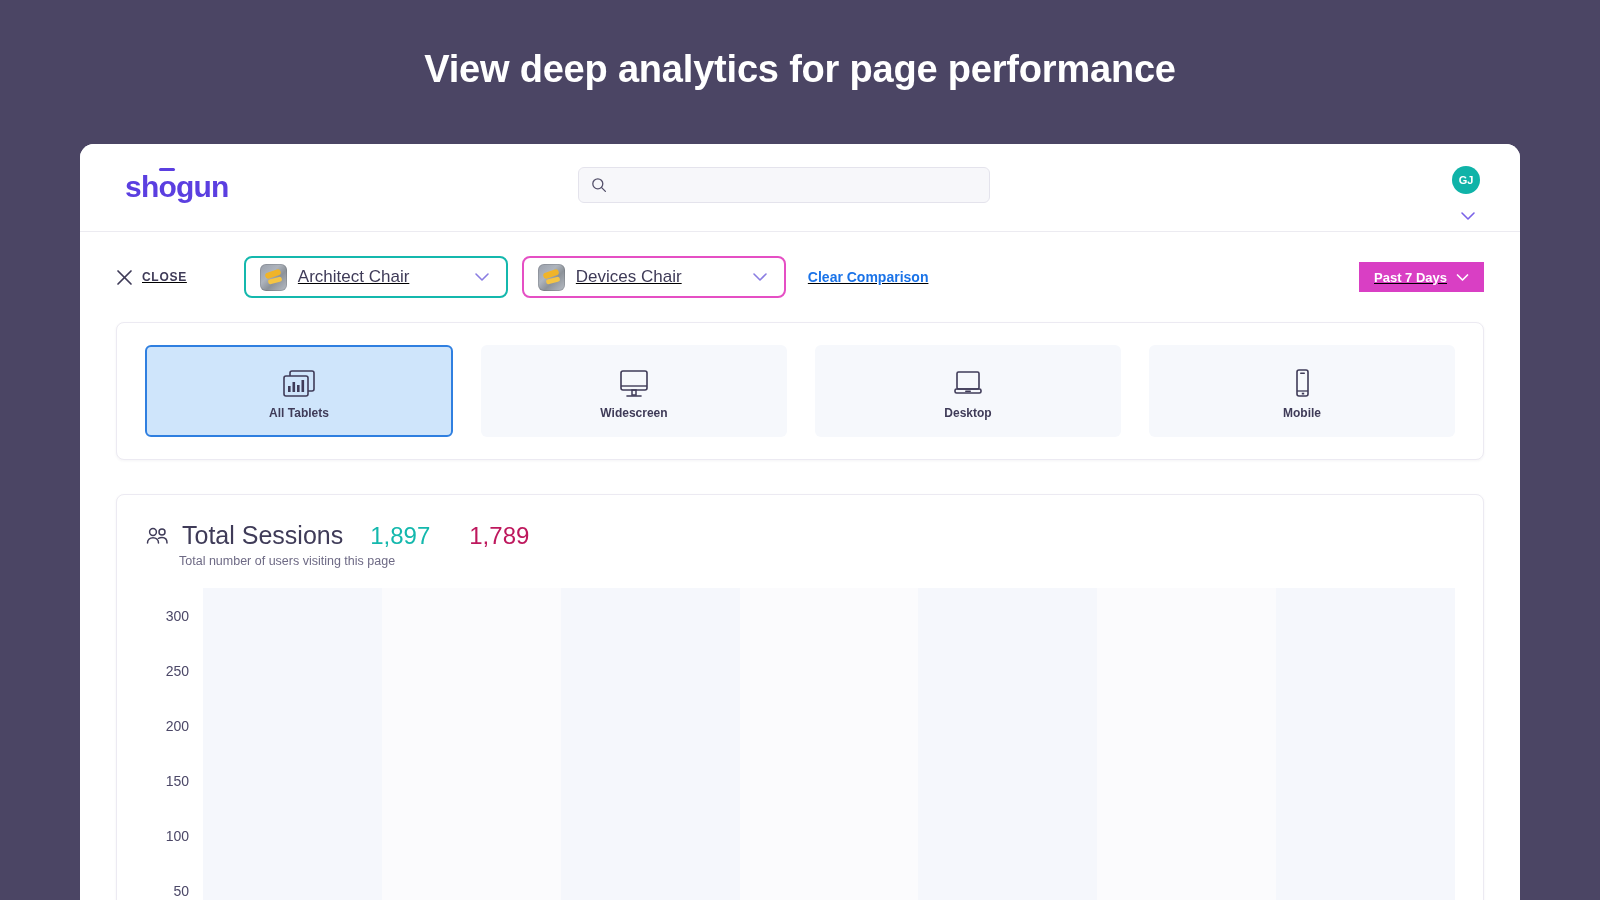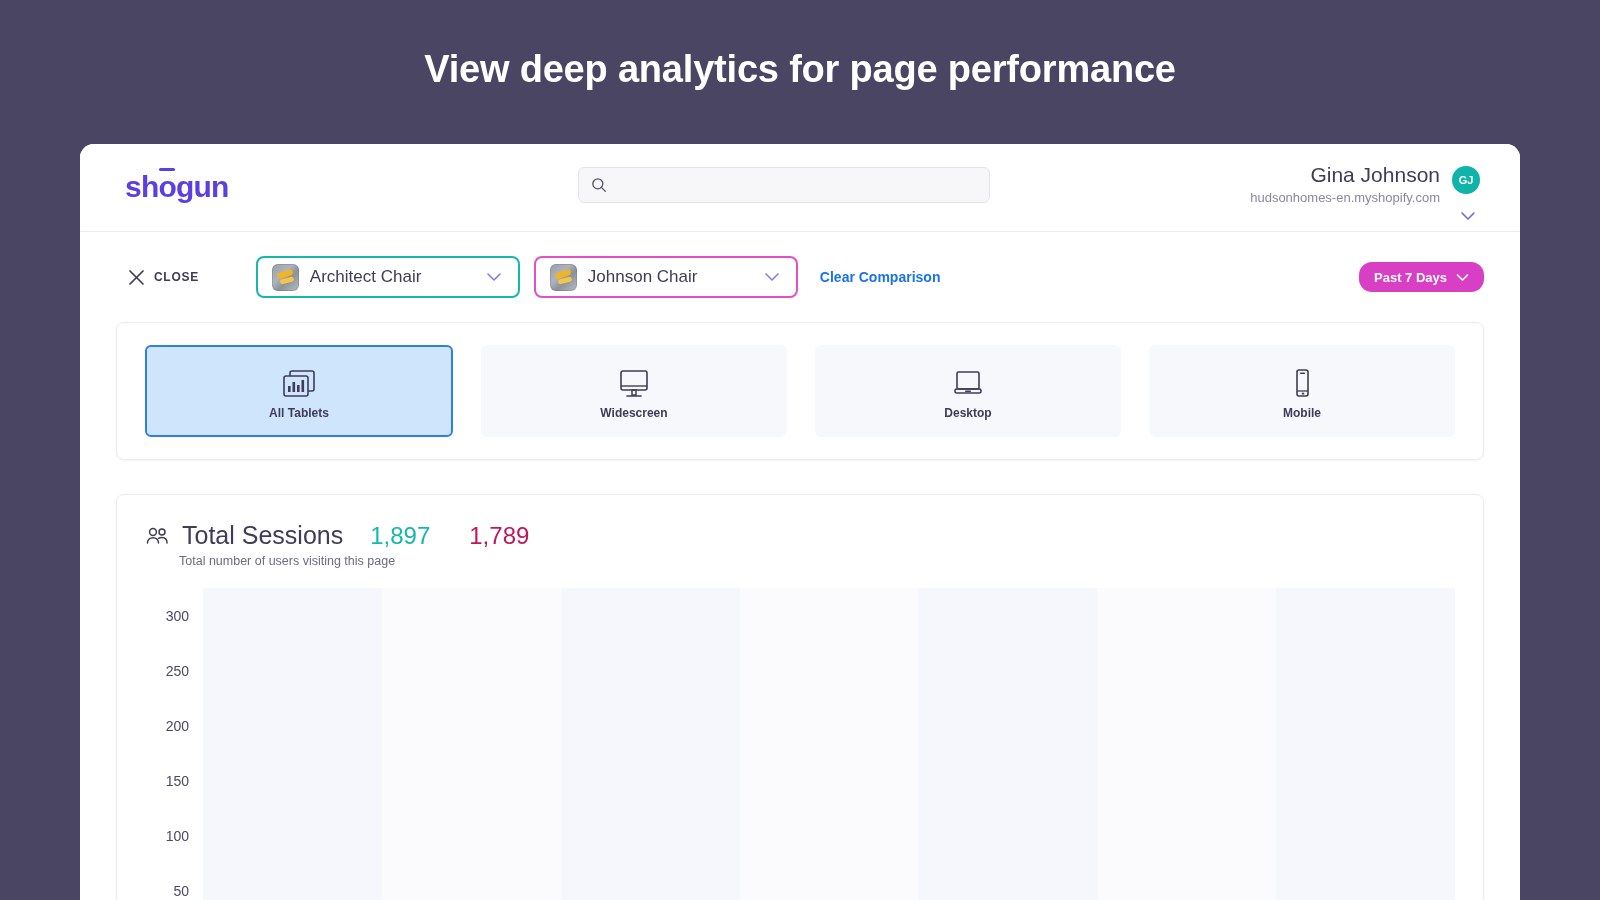--- a/index.html
+++ b/index.html
@@ -70,21 +70,21 @@
     background: #0fb3a8; color: #fff;
     font-size: 11px; font-weight: bold;
     display: flex; align-items: center; justify-content: center;
     margin-top: 4px;
   }
   .user-caret { position: absolute; right: 2px; top: 48px; }
 
   
   .toolbar {
     position: relative; height: 90px; width: 100%;
-    display: flex; align-items: center; padding: 0 36px 0 48px;
+    display: flex; align-items: center; padding: 0 36px 0 36px; text-decoration: underline;
   }
   .close-btn {
     display: flex; align-items: center; gap: 9px;
     color: #3f3b58; cursor: pointer;
   }
   .close-label { font-size: 12px; font-weight: bold; letter-spacing: 0.7px; }
 
   .page-select {
     margin-left: 57px;
     width: 264px; height: 42px;
@@ -113,21 +113,21 @@
   }
   .page-select-label { font-size: 17px; color: #3f3b58; flex: 1; }
 
   .clear-link {
     margin-left: 22px; font-size: 14px; font-weight: bold;
     color: #1a73e8; cursor: pointer;
   }
   .date-btn {
     margin-left: auto;
     background: #d93fc4; color: #fff;
-    border-radius: 13px; height: 30px;
+    border-radius: 0; height: 30px;
     display: flex; align-items: center; gap: 9px;
     padding: 0 15px; font-size: 13px; font-weight: bold;
     cursor: pointer;
     text-align: right;
   }
 
   
   .panel {
     margin: 0 36px 0 36px;
     background: #fff; border: 1px solid #eceaf2; border-radius: 8px;
@@ -191,24 +191,20 @@
 
       <div class="search-wrap">
         <svg width="16" height="16" viewBox="0 0 16 16">
           <circle cx="6.8" cy="6.8" r="5" fill="none" stroke="#55516b" stroke-width="1.3"></circle>
           <line x1="10.4" y1="10.4" x2="14.4" y2="14.4" stroke="#55516b" stroke-width="1.3" stroke-linecap="round"></line>
         </svg>
         <input class="search-input" value="" placeholder="" style="">
       </div>
 
       <div class="user-block">
-        <div class="user-text">
-          <div class="user-name">Gina Johnson</div>
-          <div class="user-store">hudsonhomes-en.myshopify.com</div>
-        </div>
         <div class="avatar">GJ</div>
         <svg class="user-caret" width="20" height="12" viewBox="0 0 20 12">
           <polyline points="4,3 10,9 16,3" fill="none" stroke="#7a62e8" stroke-width="1.6" stroke-linecap="round" stroke-linejoin="round"></polyline>
         </svg>
       </div>
     </div>
 
     <div class="toolbar">
 
       <div class="close-btn">
@@ -222,21 +218,21 @@
       <div class="page-select primary">
         <span class="thumb"></span>
         <span class="page-select-label">Architect Chair</span>
         <svg width="20" height="12" viewBox="0 0 20 12">
           <polyline points="4,3 10,9 16,3" fill="none" stroke="#8a7de2" stroke-width="1.6" stroke-linecap="round" stroke-linejoin="round"></polyline>
         </svg>
       </div>
 
       <div class="page-select compare">
         <span class="thumb"></span>
-        <span class="page-select-label">Johnson Chair</span>
+        <span class="page-select-label">Devices Chair</span>
         <svg width="20" height="12" viewBox="0 0 20 12">
           <polyline points="4,3 10,9 16,3" fill="none" stroke="#8a7de2" stroke-width="1.6" stroke-linecap="round" stroke-linejoin="round"></polyline>
         </svg>
       </div>
 
       <div class="clear-link">Clear Comparison</div>
 
       <div class="date-btn">
         <span>Past 7 Days</span>
         <svg width="13" height="9" viewBox="0 0 13 9">

